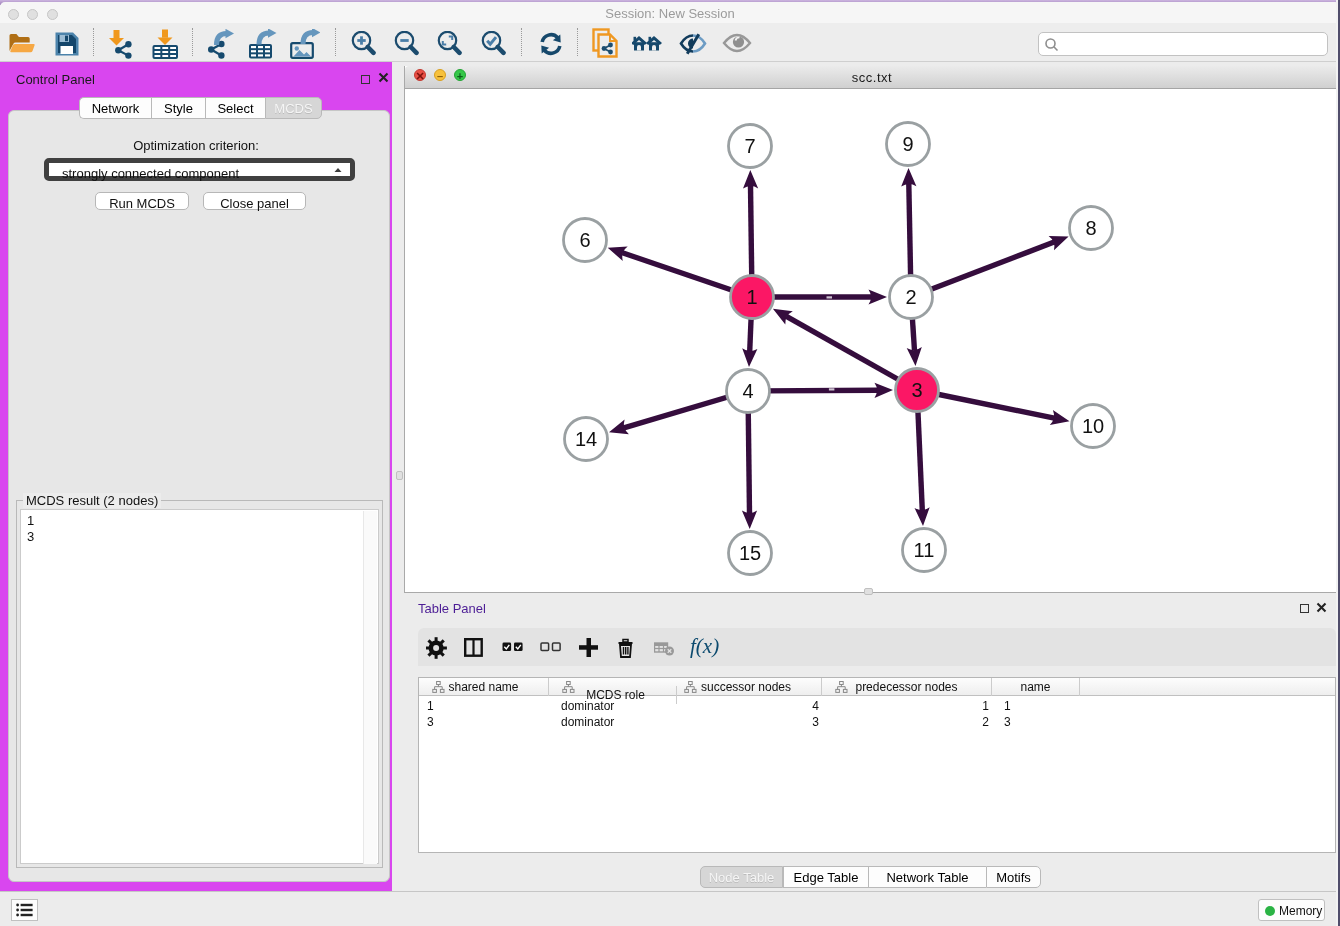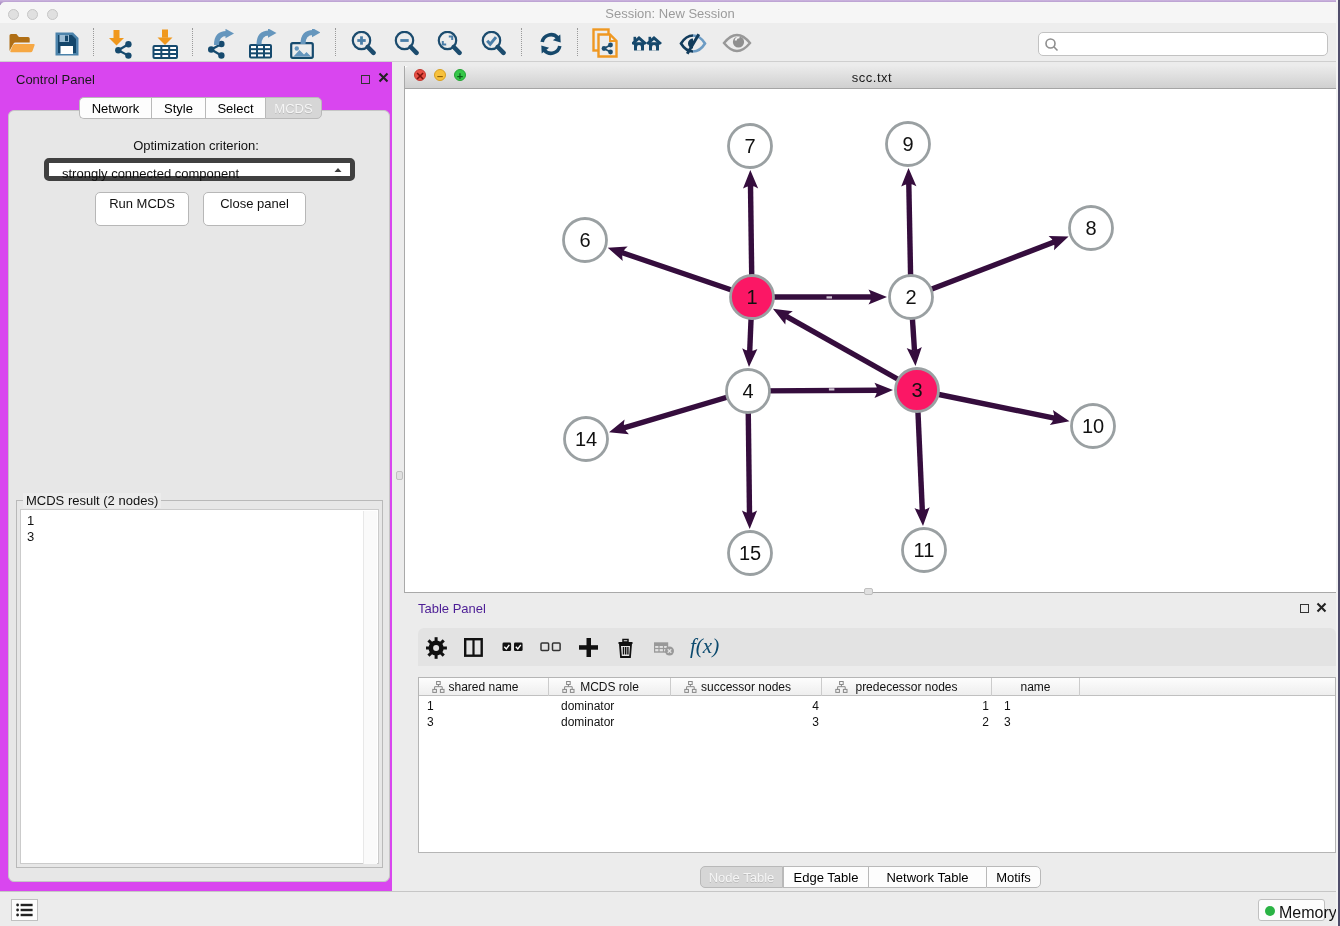--- a/index.html
+++ b/index.html
@@ -19,21 +19,21 @@
 #cpanel { left:0; top:62px; width:392px; height:829px; background:#d946ef; }
 #cpanel-hdr { position:absolute; left:16px; top:10px; font-size:13px; color:#1a1a1a; }
 .panel-float { position:absolute; top:13px; width:9px; height:9px; border:1.5px solid #333; }
 #tabpane { position:absolute; left:8px; top:48px; width:382px; height:772px; background:#e7e7e7; border:1px solid #c6c6c6; border-radius:6px; }
 #tabs { position:absolute; left:79px; top:35px; height:22px; display:flex; font-size:13px; }
 .tab { border:1px solid #b9b9b9; border-right:none; background:#fdfdfd; color:#000; padding:3px 0 0 0; height:22px; text-align:center; white-space:nowrap; }
 .tab.first { border-radius:5px 0 0 5px; }
 .tab.sel { background:#d6d6d6; color:#f5f5f5; border:1px solid #b9b9b9; border-radius:0 5px 5px 0; text-shadow:0 1px 0 #bbb; }
 #opt-label { position:absolute; left:0; top:76px; width:100%; text-align:center; font-size:13px; color:#111; }
 #dropdown { position:absolute; left:44px; top:96px; width:311px; height:23px; background:#ffffff; border:5px solid #404040; border-radius:5px; font-size:13px; color:#111; padding:3px 0 0 13px; }
-.btn { position:absolute; top:130px; height:34px; background:#ffffff; border:1px solid #b7b7b7; border-radius:5px; font-size:13px; color:#111; text-align:center; padding-top:3px; }
+.btn { position:absolute; top:130px; height:18px; background:#ffffff; border:1px solid #b7b7b7; border-radius:5px; font-size:13px; color:#111; text-align:center; padding-top:3px; }
 #fieldset { position:absolute; left:16px; top:438px; width:367px; height:368px; border:1px solid #b9b9b9; }
 #fieldset legend.lg { position:absolute; top:-8px; left:6px; background:#ececec; font-size:13px; padding:0 3px; color:#111; }
 #resultbox { position:absolute; left:3px; top:8px; width:359px; height:355px; background:#fff; border:1px solid #cbcbcb; }
 #resultbox .txt { position:absolute; left:6px; top:3px; font-size:13px; color:#111; line-height:15.5px; }
 #result-scroll { position:absolute; right:1px; top:1px; width:14px; height:353px; background:#fafafa; border-left:1px solid #e8e8e8; }
 
 #netwin { left:404px; top:66px; width:936px; height:527px; background:#ffffff; border:1px solid #a9a9a9; border-top:none; }
 #netwin-tb { position:absolute; left:0px; top:0px; width:934px; height:23px; background:linear-gradient(#ebebeb,#d0d0d0); border-bottom:1px solid #a5a5a5; border-radius:4px 4px 0 0; }
 #netwin-title { position:absolute; top:4px; left:0; width:100%; text-align:center; font-size:13px; letter-spacing:0.5px; color:#1a1a1a; }
 .light { position:absolute; top:3px; width:12px; height:12px; border-radius:50%; font-size:11px; font-weight:bold; text-align:center; line-height:12px; }
@@ -42,21 +42,21 @@
 #tpanel-hdr { position:absolute; left:14px; top:3px; font-size:13px; color:#4c1d95; }
 #ttoolbar { position:absolute; left:14px; top:30px; width:918px; height:38px; background:#e3e3e3; border-radius:6px 6px 0 0; }
 #ttable { position:absolute; left:14px; top:79px; width:918px; height:176px; background:#ffffff; border:1px solid #b5b5b5; }
 #thead { position:absolute; left:0; top:0; width:916px; height:18px; background:linear-gradient(#fdfdfd,#eeeeee); border-bottom:1px solid #c0c0c0; font-size:12px; color:#111; }
 .th { position:absolute; top:0; height:18px; border-right:1px solid #cccccc; text-align:center; padding-top:2px; }
 .rowtxt { position:absolute; font-size:12px; color:#111; }
 #btabs { position:absolute; left:296px; top:268px; height:22px; display:flex; font-size:13px; }
 
 #statusbar { left:0; top:891px; width:1340px; height:35px; background:#ececec; border-top:1px solid #c6c6c6; }
 #listbtn { position:absolute; left:11px; top:7px; width:27px; height:22px; background:#fdfdfd; border:1px solid #c0c0c0; }
-#membtn { position:absolute; left:1258px; top:7px; width:67px; height:22px; background:#fdfdfd; border:1px solid #c0c0c0; border-radius:3px; font-size:16px; color:#111; padding:4px 0 0 20px; }
+#membtn { position:absolute; left:1258px; top:7px; width:67px; height:22px; background:#fdfdfd; border:1px solid #c0c0c0; border-radius:3px; font-size:12px; color:#111; padding:4px 0 0 20px; }
 #membtn .dot { position:absolute; left:6px; top:6px; width:10px; height:10px; border-radius:50%; background:#2ab344; }
 </style>
 </head>
 <body>
 <div class="abs" id="purple"></div>
 <div class="abs" id="titlebar">
   <div class="tl-circle" style="left:8px;"></div>
   <div class="tl-circle" style="left:27px;"></div>
   <div class="tl-circle" style="left:47px;"></div>
   <div id="title-text">Session: New Session</div>
@@ -371,21 +371,21 @@
           <rect x="0.8" y="8.4" width="3.6" height="3" fill="none" stroke="#888" stroke-width="1"></rect>
           <rect x="8.4" y="8.4" width="3.6" height="3" fill="none" stroke="#888" stroke-width="1"></rect>
         </svg>
         <svg width="13" height="12" viewBox="0 0 13 12" style="position:absolute;left:416px;top:3px;">
           <rect x="4.6" y="0.5" width="3.6" height="3" fill="none" stroke="#888" stroke-width="1"></rect>
           <path d="M6.4,3.5 v2.2 M2.6,8.4 v-2.7 h7.6 v2.7" fill="none" stroke="#888" stroke-width="1"></path>
           <rect x="0.8" y="8.4" width="3.6" height="3" fill="none" stroke="#888" stroke-width="1"></rect>
           <rect x="8.4" y="8.4" width="3.6" height="3" fill="none" stroke="#888" stroke-width="1"></rect>
         </svg>
       <div class="th" style="left:0; width:130px;">shared name</div>
-      <div class="th" style="left:130px; width:122px;">MCDS role</div>
+      <div class="th" style="left:136px; width:122px;margin-top:8px;">MCDS role</div>
       <div class="th" style="left:252px; width:151px;">successor nodes</div>
       <div class="th" style="left:403px; width:170px;">predecessor nodes</div>
       <div class="th" style="left:573px; width:88px;">name</div>
     </div>
     <div class="rowtxt" style="left:8px; top:21px;">1</div>
     <div class="rowtxt" style="left:142px; top:21px;">dominator</div>
     <div class="rowtxt" style="left:375px; top:21px; width:25px; text-align:right;">4</div>
     <div class="rowtxt" style="left:545px; top:21px; width:25px; text-align:right;">1</div>
     <div class="rowtxt" style="left:585px; top:21px;">1</div>
     <div class="rowtxt" style="left:8px; top:37px;">3</div>

